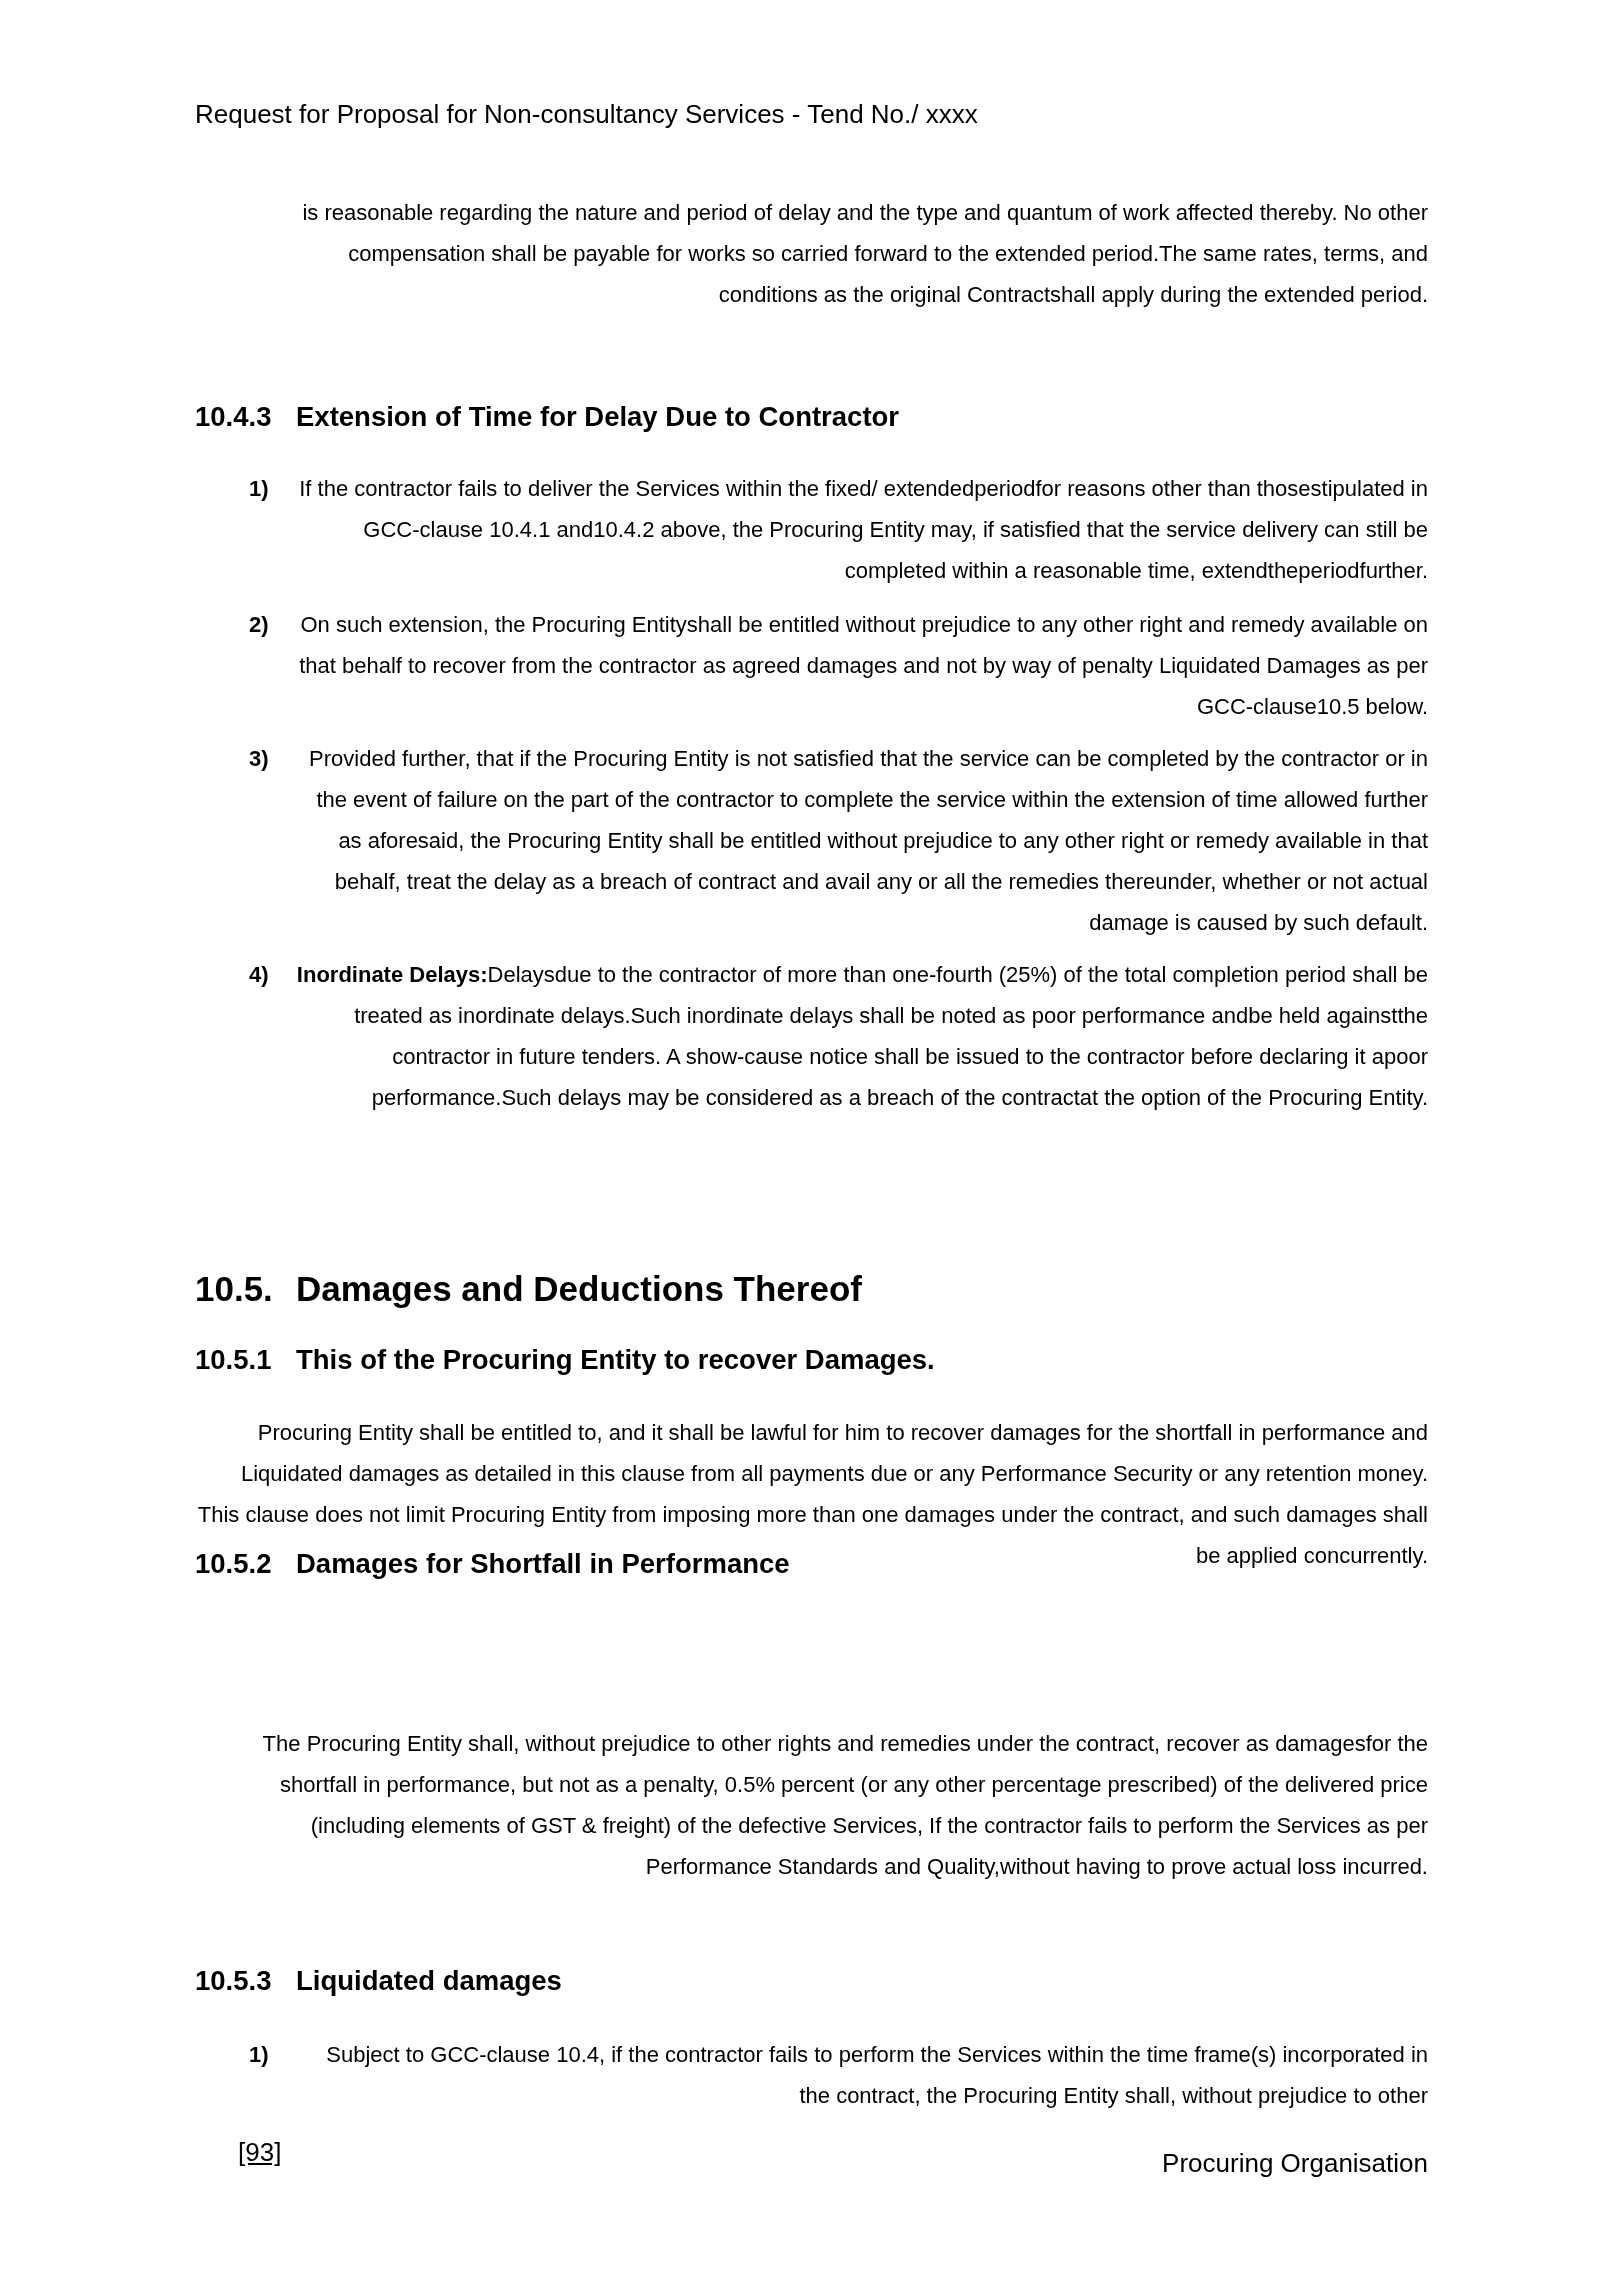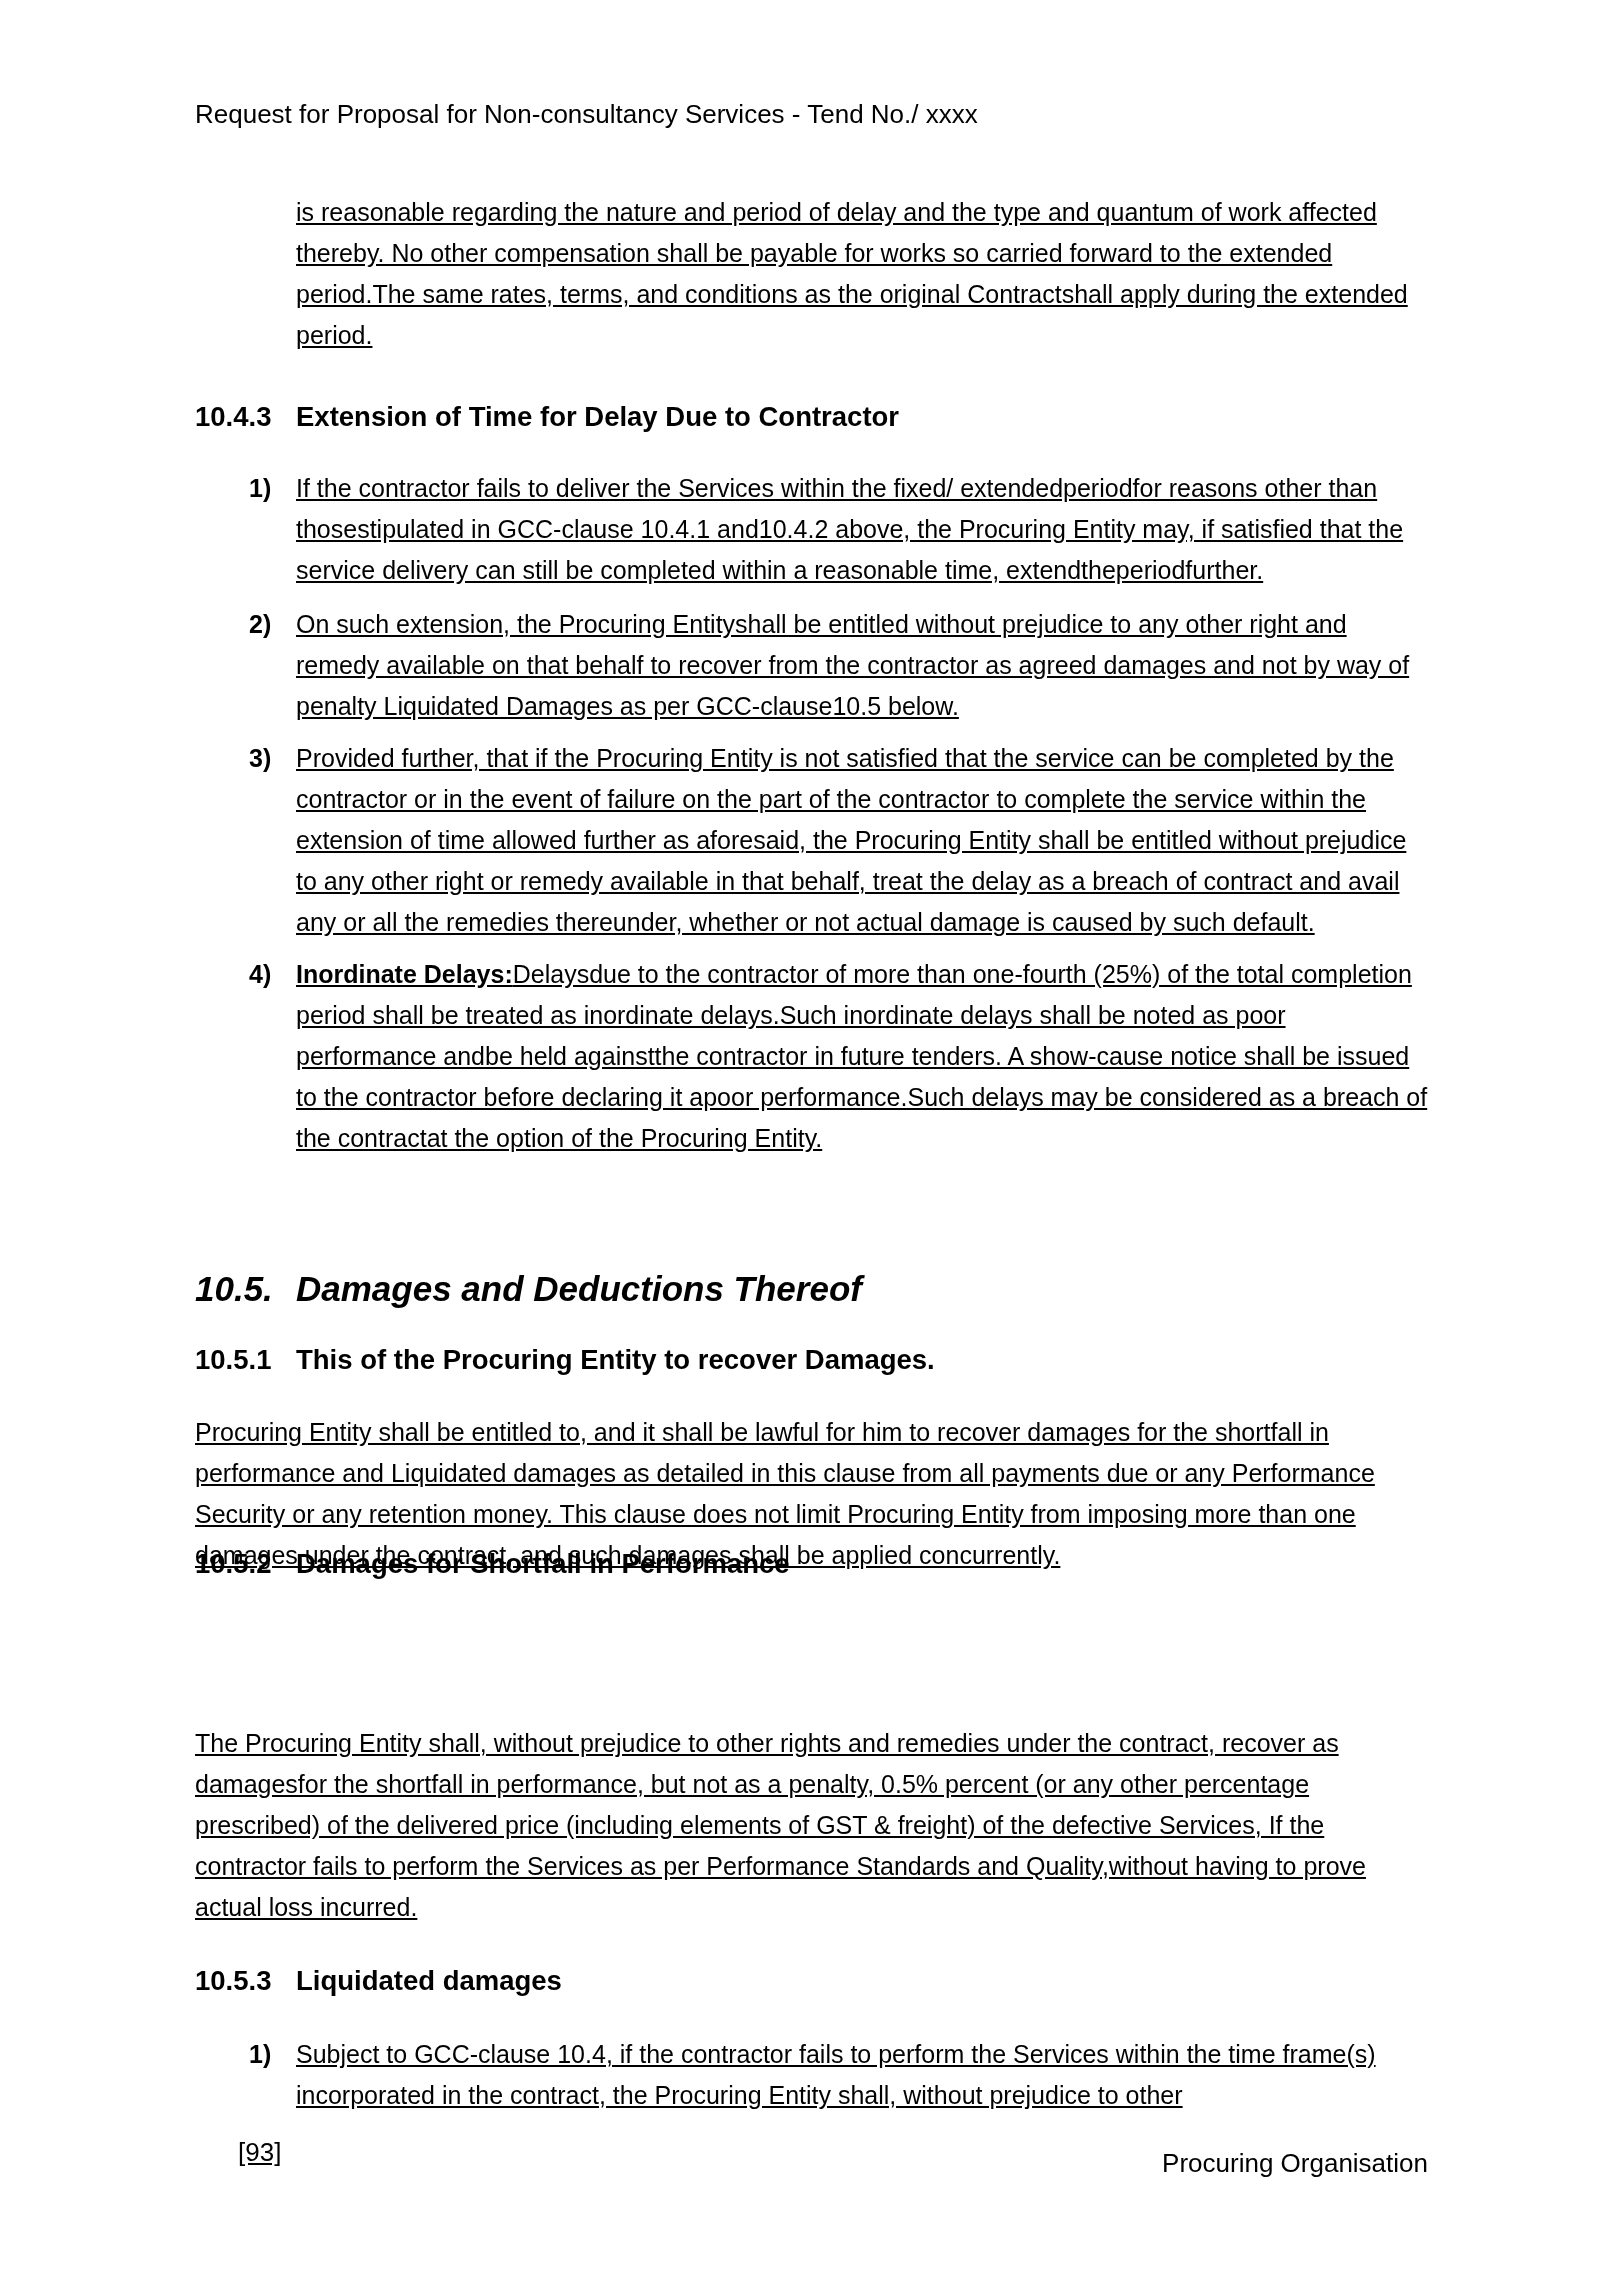--- a/index.html
+++ b/index.html
@@ -17,24 +17,23 @@
   .doc-header {
     top: 97px;
     left: 195px;
     width: 1232px;
     font-size: 26px;
     line-height: 34px;
     color: #000000;
   }
 
   .body-text {
-    font-size: 25px;
+    font-size: 22px;
     line-height: 41px;
-    text-align: left;
-    text-decoration: underline;
+    text-align: right;
   }
 
   .intro-para {
     top: 192px;
     left: 296px;
     width: 1132px;
   }
 
   .full-para { left: 195px; width: 1233px; }
 
@@ -44,21 +43,20 @@
     font-size: 27.5px;
     line-height: 38px;
     font-weight: bold;
   }
   .main-heading {
     left: 195px;
     width: 1233px;
     font-size: 35px;
     line-height: 46px;
     font-weight: bold;
-    font-style: italic;
   }
   .h-num { display: inline-block; min-width: 101px; }
 
   .list-block { left: 195px; width: 1233px; }
   .list-item {
     position: relative;
     padding-left: 101px;
     margin-bottom: 11px;
   }
   .li-num {

